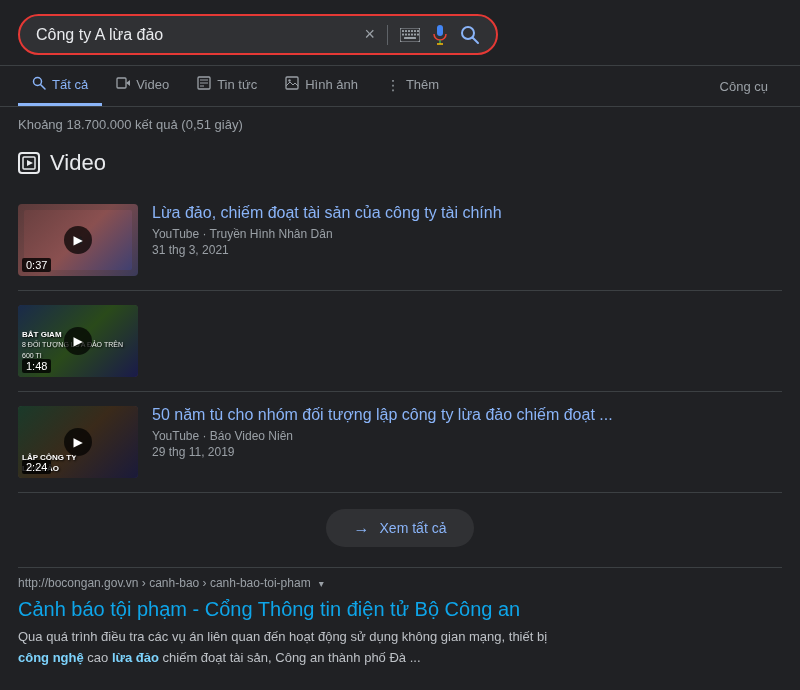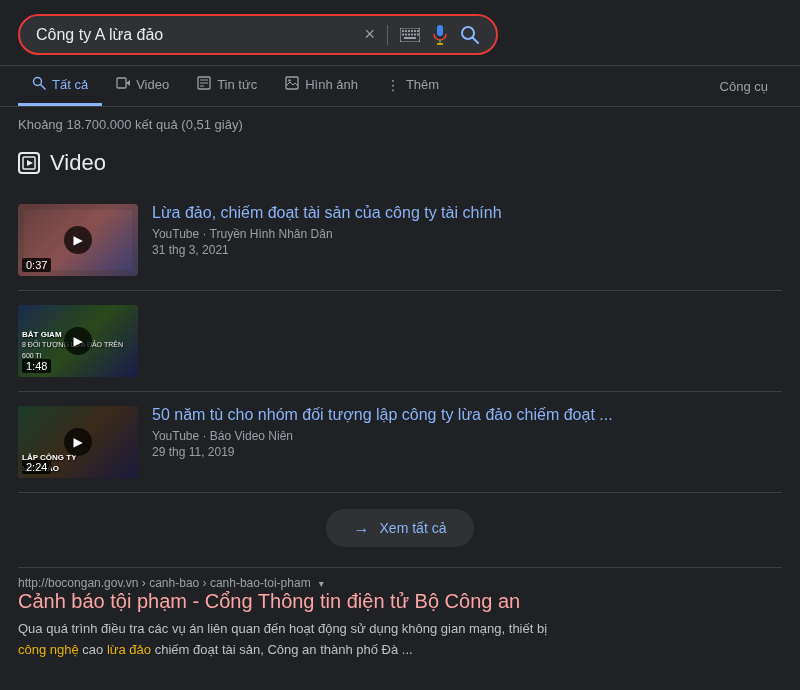--- a/index.html
+++ b/index.html
@@ -252,43 +252,43 @@
 
     
     .web-result {
       padding: 8px 0 16px 0;
       border-top: 1px solid #3c4043;
     }
 
     .web-result-url {
       font-size: 12px;
       color: #9aa0a6;
-      margin-bottom: 0;
+      margin-bottom: 8px;
       display: flex;
       align-items: center;
       gap: 8px;
     }
 
     .web-result-title {
       font-size: 20px;
-      color: #fca5a5;
+      color: #0ea5e9;
       cursor: pointer;
       margin-bottom: 6px;
       font-weight: 400;
     }
 
     .web-result-snippet {
       font-size: 13px;
       color: #bdc1c6;
       line-height: 1.6;
     }
 
     .snippet-bold {
-      font-weight: normal;
-      color: #eab308;
+      font-weight: bold;
+      color: #7dd3fc;
     }
 
     .url-arrow {
       font-size: 10px;
       color: #9aa0a6;
       cursor: pointer;
     }
   </style>
 </head>
 <body>

